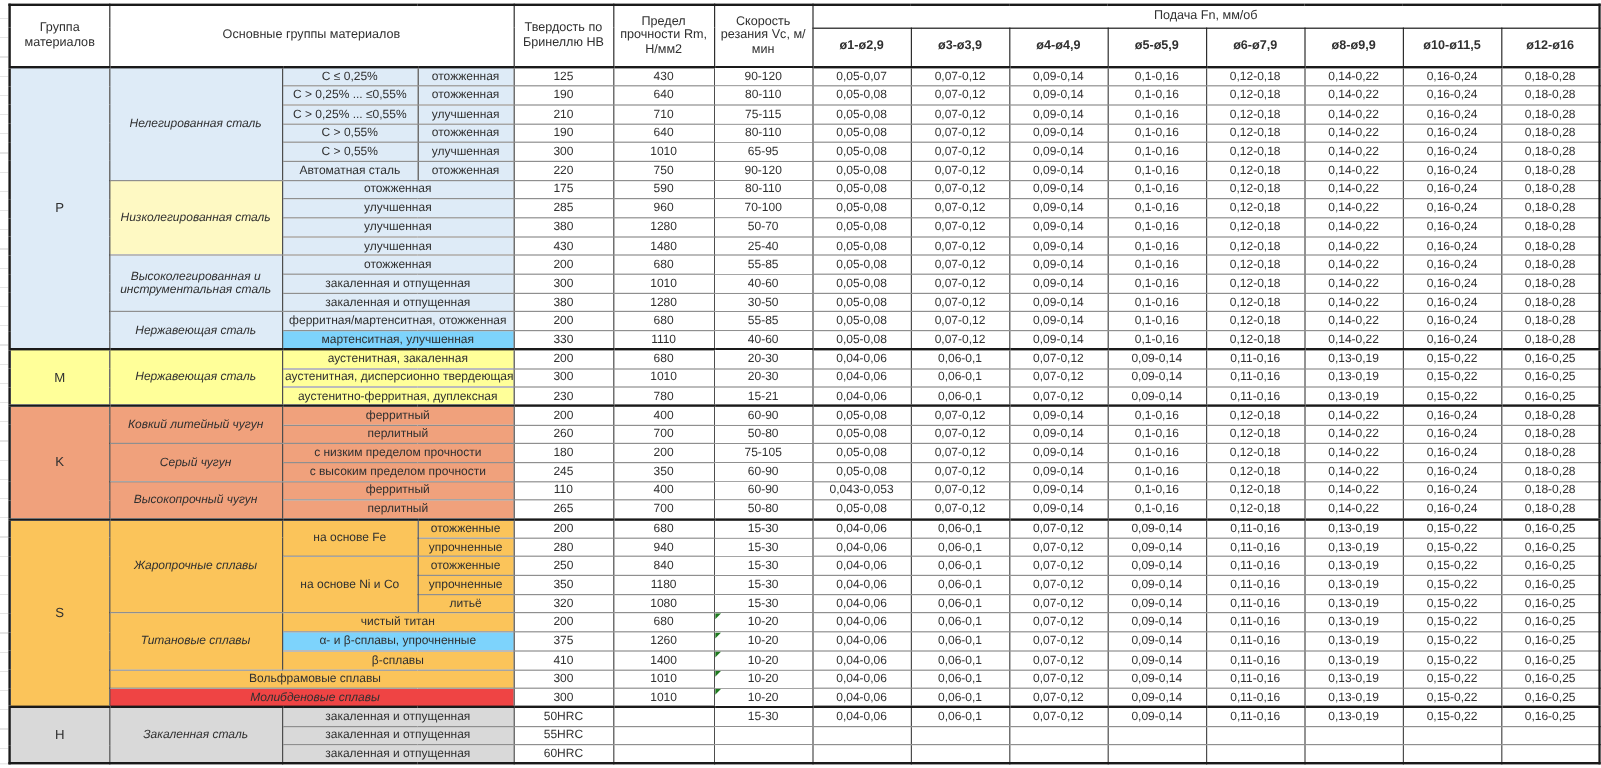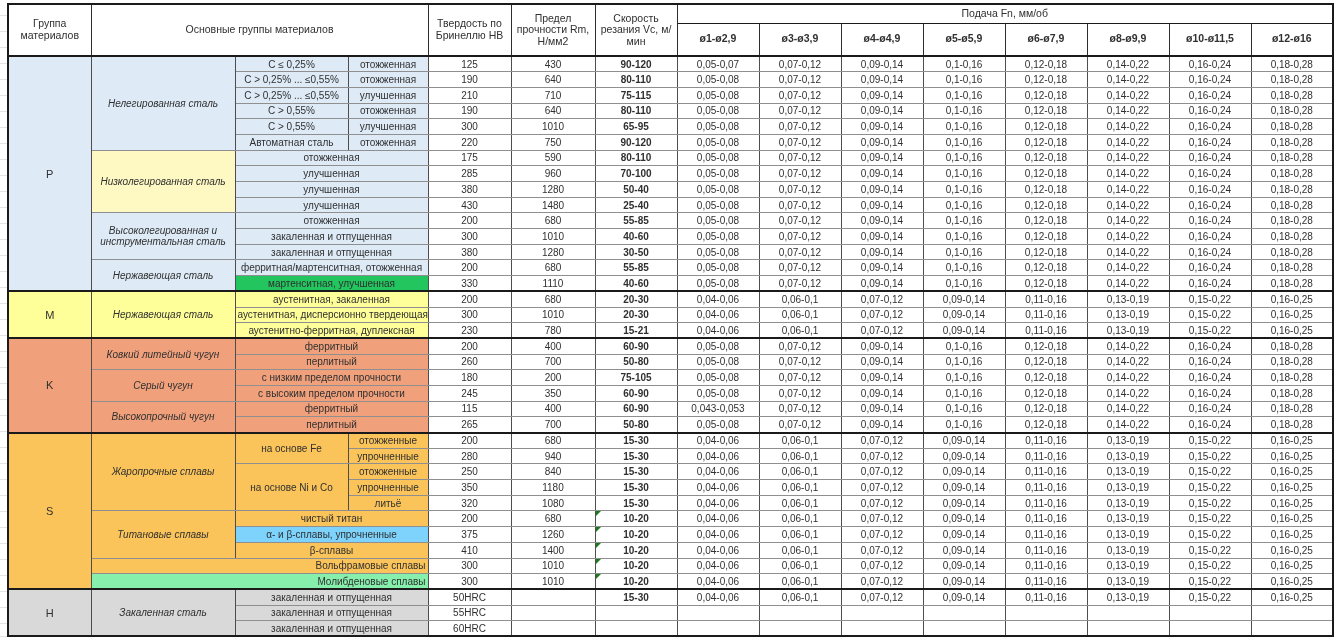--- a/index.html
+++ b/index.html
@@ -52,23 +52,23 @@
   thead tr.diam-row{height:33px;}
   thead th.diam{font-weight:bold;}
   thead th{border-bottom:1px solid #1a1a1a;}
   tbody tr{height:15.7px;}
   tbody tr.sec td{border-top:2px solid #1a1a1a;}
   tbody tr.sub td{border-top:1px solid #333333;}
   td.c-group{font-size:11px;}
   td.c-sub{line-height:1.15;font-style:italic;}
   td.c-comp,td.c-full,td.c-state{white-space:nowrap;}
   td.c-full.clip{white-space:nowrap;}
-  td.c-xfull{text-align:right;padding-left:8px;white-space:nowrap;}
+  td.c-xfull{text-align:center;padding-left:8px;white-space:nowrap;}
   td.c-num,td.c-feed{background:#ffffff;white-space:nowrap;}
-  td.c-vc{position:relative;background:#ffffff;white-space:nowrap;font-weight:bold;}
+  td.c-vc{position:relative;background:#ffffff;white-space:nowrap;}
   span.tri{
     position:absolute;top:0;left:0;width:0;height:0;
     border-top:5px solid #1f7a1f;
     border-right:5px solid transparent;
   }
 </style>
 </head>
 <body>
 
 <div class="page">
@@ -232,21 +232,21 @@
           <td class="c-feed">0,1-0,16</td>
           <td class="c-feed">0,12-0,18</td>
           <td class="c-feed">0,14-0,22</td>
           <td class="c-feed">0,16-0,24</td>
           <td class="c-feed">0,18-0,28</td>
         </tr>
         <tr>
           <td class="c-full" colspan="2" style="background: rgb(222, 235, 247);">улучшенная</td>
           <td class="c-num">380</td>
           <td class="c-num">1280</td>
-          <td class="c-vc">50-40</td>
+          <td class="c-vc">50-70</td>
           <td class="c-feed">0,05-0,08</td>
           <td class="c-feed">0,07-0,12</td>
           <td class="c-feed">0,09-0,14</td>
           <td class="c-feed">0,1-0,16</td>
           <td class="c-feed">0,12-0,18</td>
           <td class="c-feed">0,14-0,22</td>
           <td class="c-feed">0,16-0,24</td>
           <td class="c-feed">0,18-0,28</td>
         </tr>
         <tr>
@@ -315,21 +315,21 @@
           <td class="c-feed">0,05-0,08</td>
           <td class="c-feed">0,07-0,12</td>
           <td class="c-feed">0,09-0,14</td>
           <td class="c-feed">0,1-0,16</td>
           <td class="c-feed">0,12-0,18</td>
           <td class="c-feed">0,14-0,22</td>
           <td class="c-feed">0,16-0,24</td>
           <td class="c-feed">0,18-0,28</td>
         </tr>
         <tr>
-          <td class="c-full" colspan="2" style="background: #22c55e; margin-top: 31px;">мартенситная, улучшенная</td>
+          <td class="c-full" colspan="2" style="background: #7dd3fc; margin-top: 31px;">мартенситная, улучшенная</td>
           <td class="c-num">330</td>
           <td class="c-num">1110</td>
           <td class="c-vc">40-60</td>
           <td class="c-feed">0,05-0,08</td>
           <td class="c-feed">0,07-0,12</td>
           <td class="c-feed">0,09-0,14</td>
           <td class="c-feed">0,1-0,16</td>
           <td class="c-feed">0,12-0,18</td>
           <td class="c-feed">0,14-0,22</td>
           <td class="c-feed">0,16-0,24</td>
@@ -434,21 +434,21 @@
           <td class="c-feed">0,09-0,14</td>
           <td class="c-feed">0,1-0,16</td>
           <td class="c-feed">0,12-0,18</td>
           <td class="c-feed">0,14-0,22</td>
           <td class="c-feed">0,16-0,24</td>
           <td class="c-feed">0,18-0,28</td>
         </tr>
         <tr class="sub">
           <td class="c-sub" rowspan="2" style="background: rgb(240, 161, 124);">Высокопрочный чугун</td>
           <td class="c-full" colspan="2" style="background: rgb(240, 161, 124);">ферритный</td>
-          <td class="c-num">115</td>
+          <td class="c-num">110</td>
           <td class="c-num">400</td>
           <td class="c-vc">60-90</td>
           <td class="c-feed">0,043-0,053</td>
           <td class="c-feed">0,07-0,12</td>
           <td class="c-feed">0,09-0,14</td>
           <td class="c-feed">0,1-0,16</td>
           <td class="c-feed">0,12-0,18</td>
           <td class="c-feed">0,14-0,22</td>
           <td class="c-feed">0,16-0,24</td>
           <td class="c-feed">0,18-0,28</td>
@@ -592,21 +592,21 @@
           <td class="c-feed">0,04-0,06</td>
           <td class="c-feed">0,06-0,1</td>
           <td class="c-feed">0,07-0,12</td>
           <td class="c-feed">0,09-0,14</td>
           <td class="c-feed">0,11-0,16</td>
           <td class="c-feed">0,13-0,19</td>
           <td class="c-feed">0,15-0,22</td>
           <td class="c-feed">0,16-0,25</td>
         </tr>
         <tr class="sub">
-          <td class="c-xfull" colspan="3" style="background: #86efac;">Молибденовые сплавы</td>
+          <td class="c-xfull" colspan="3" style="background: #ef4444; font-style: italic;">Молибденовые сплавы</td>
           <td class="c-num">300</td>
           <td class="c-num">1010</td>
           <td class="c-vc">10-20<span class="tri"></span></td>
           <td class="c-feed">0,04-0,06</td>
           <td class="c-feed">0,06-0,1</td>
           <td class="c-feed">0,07-0,12</td>
           <td class="c-feed">0,09-0,14</td>
           <td class="c-feed">0,11-0,16</td>
           <td class="c-feed">0,13-0,19</td>
           <td class="c-feed">0,15-0,22</td>

